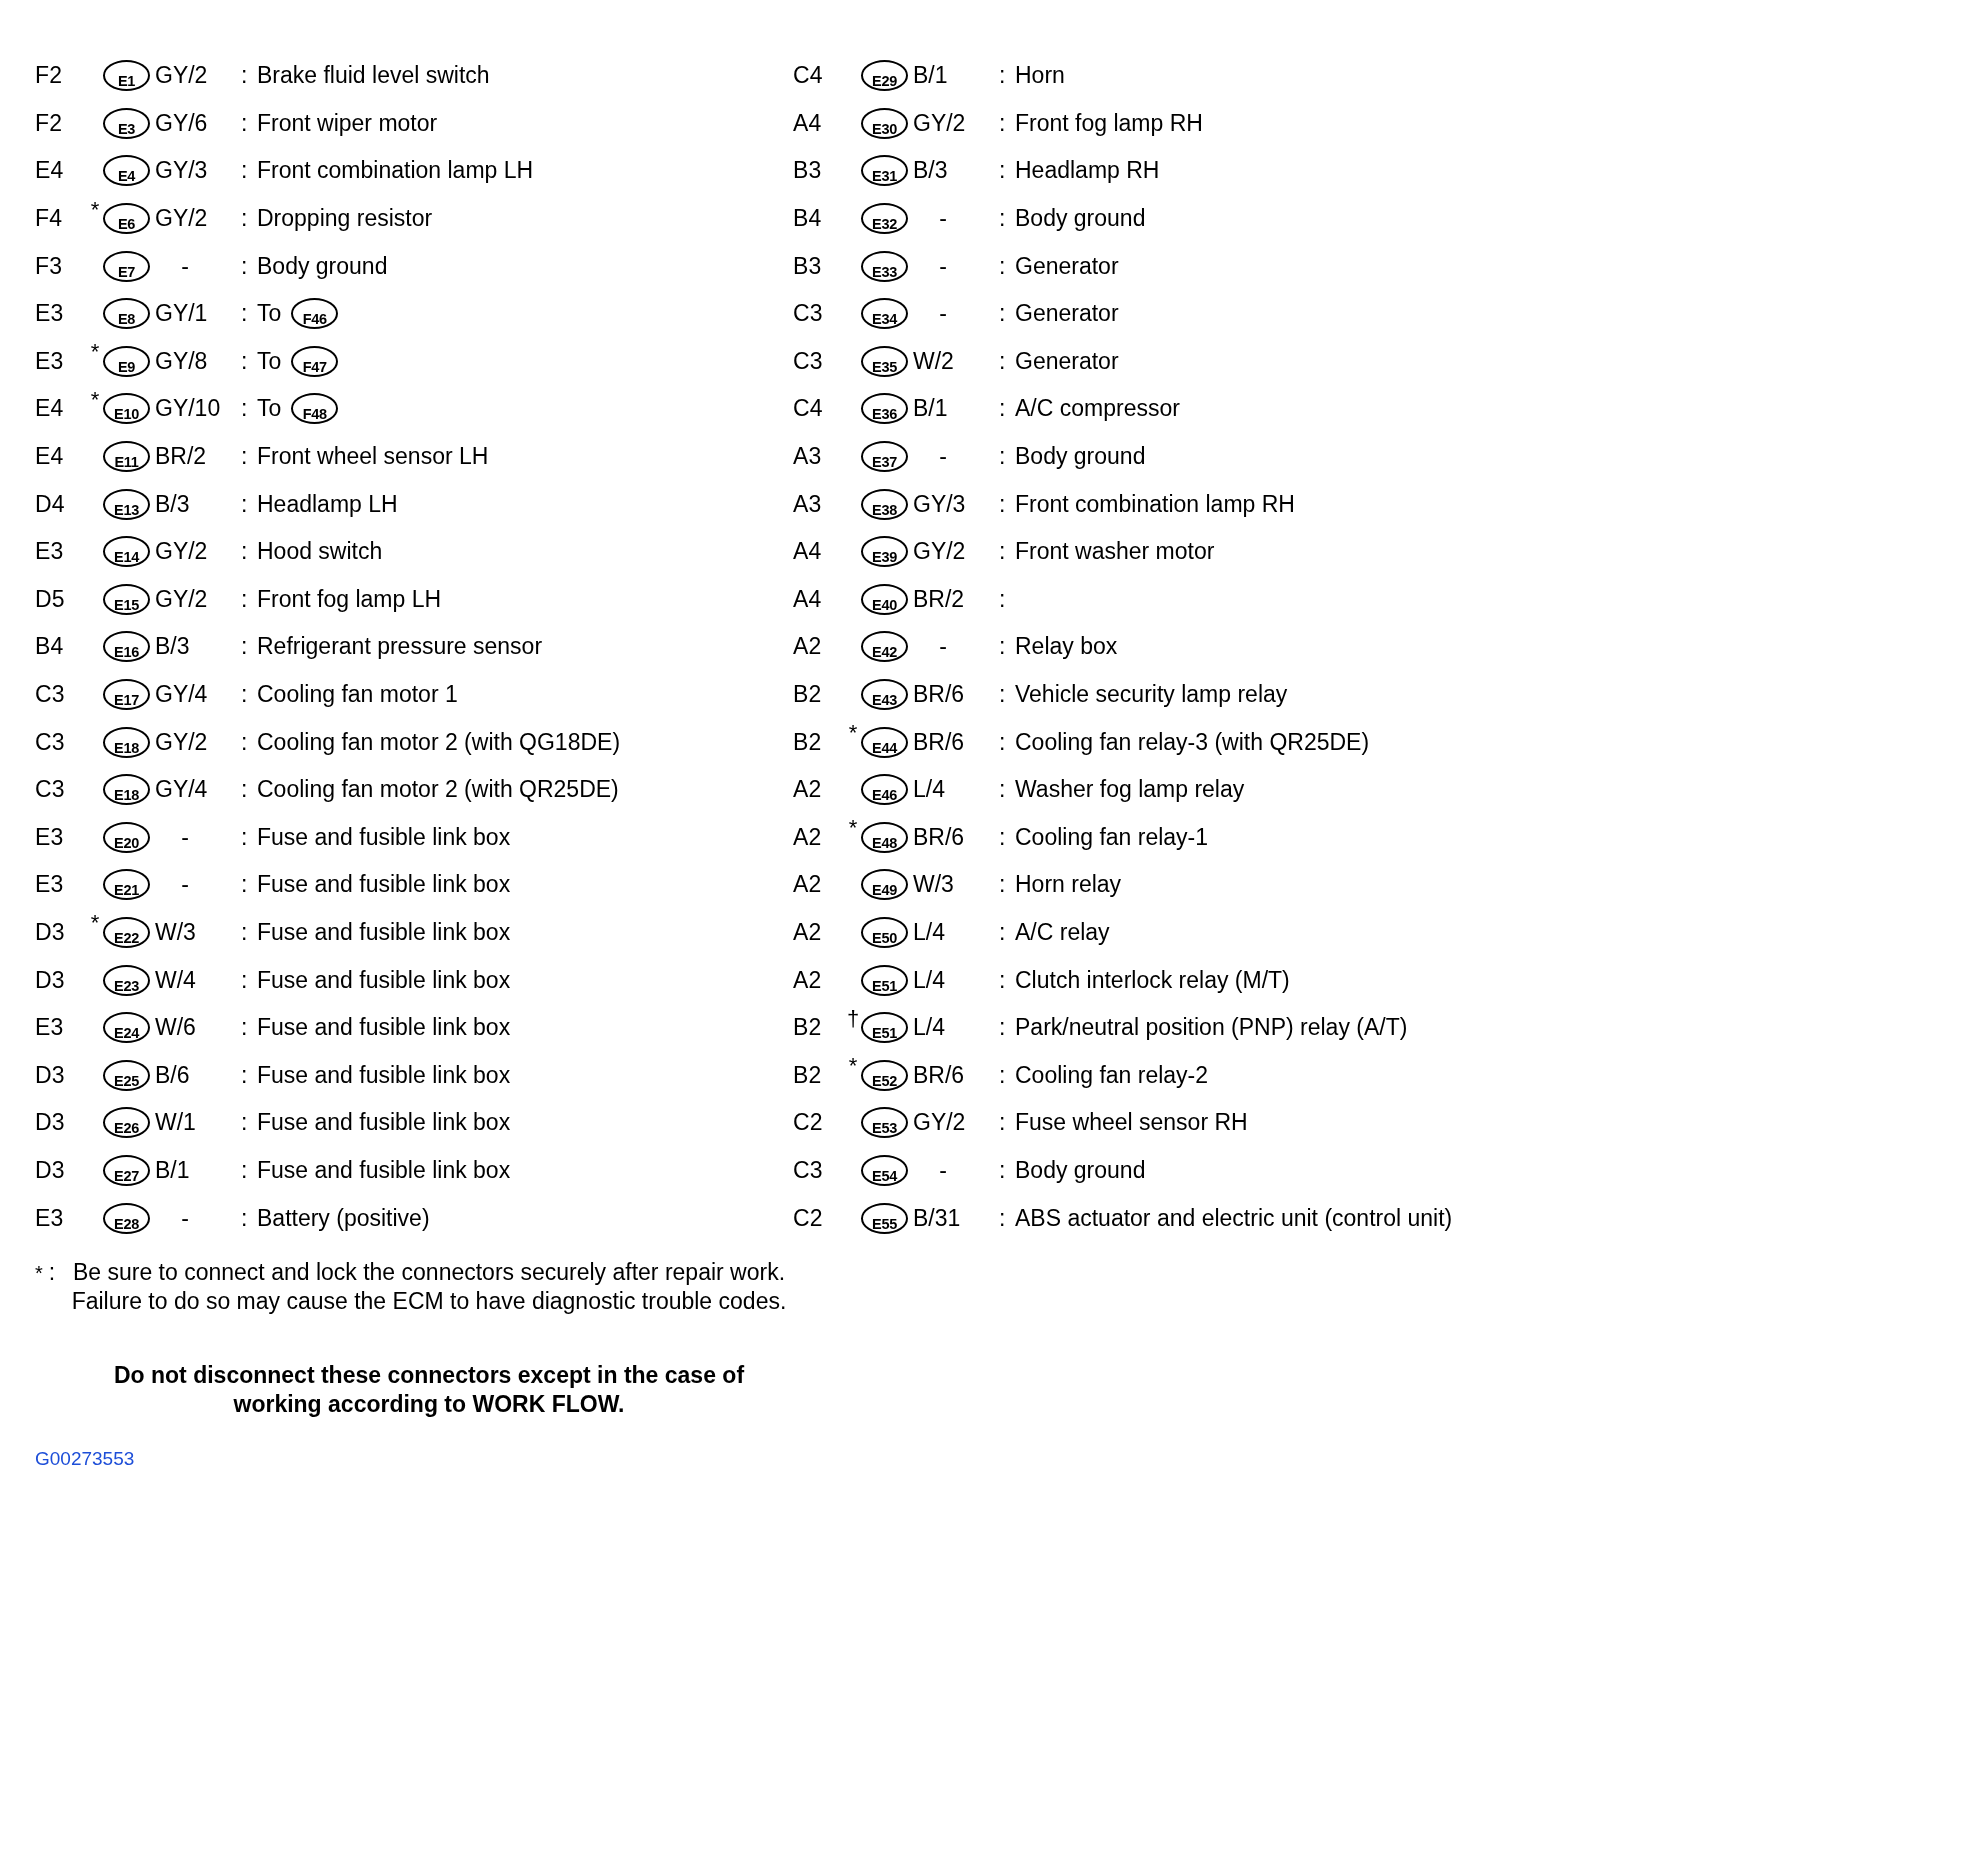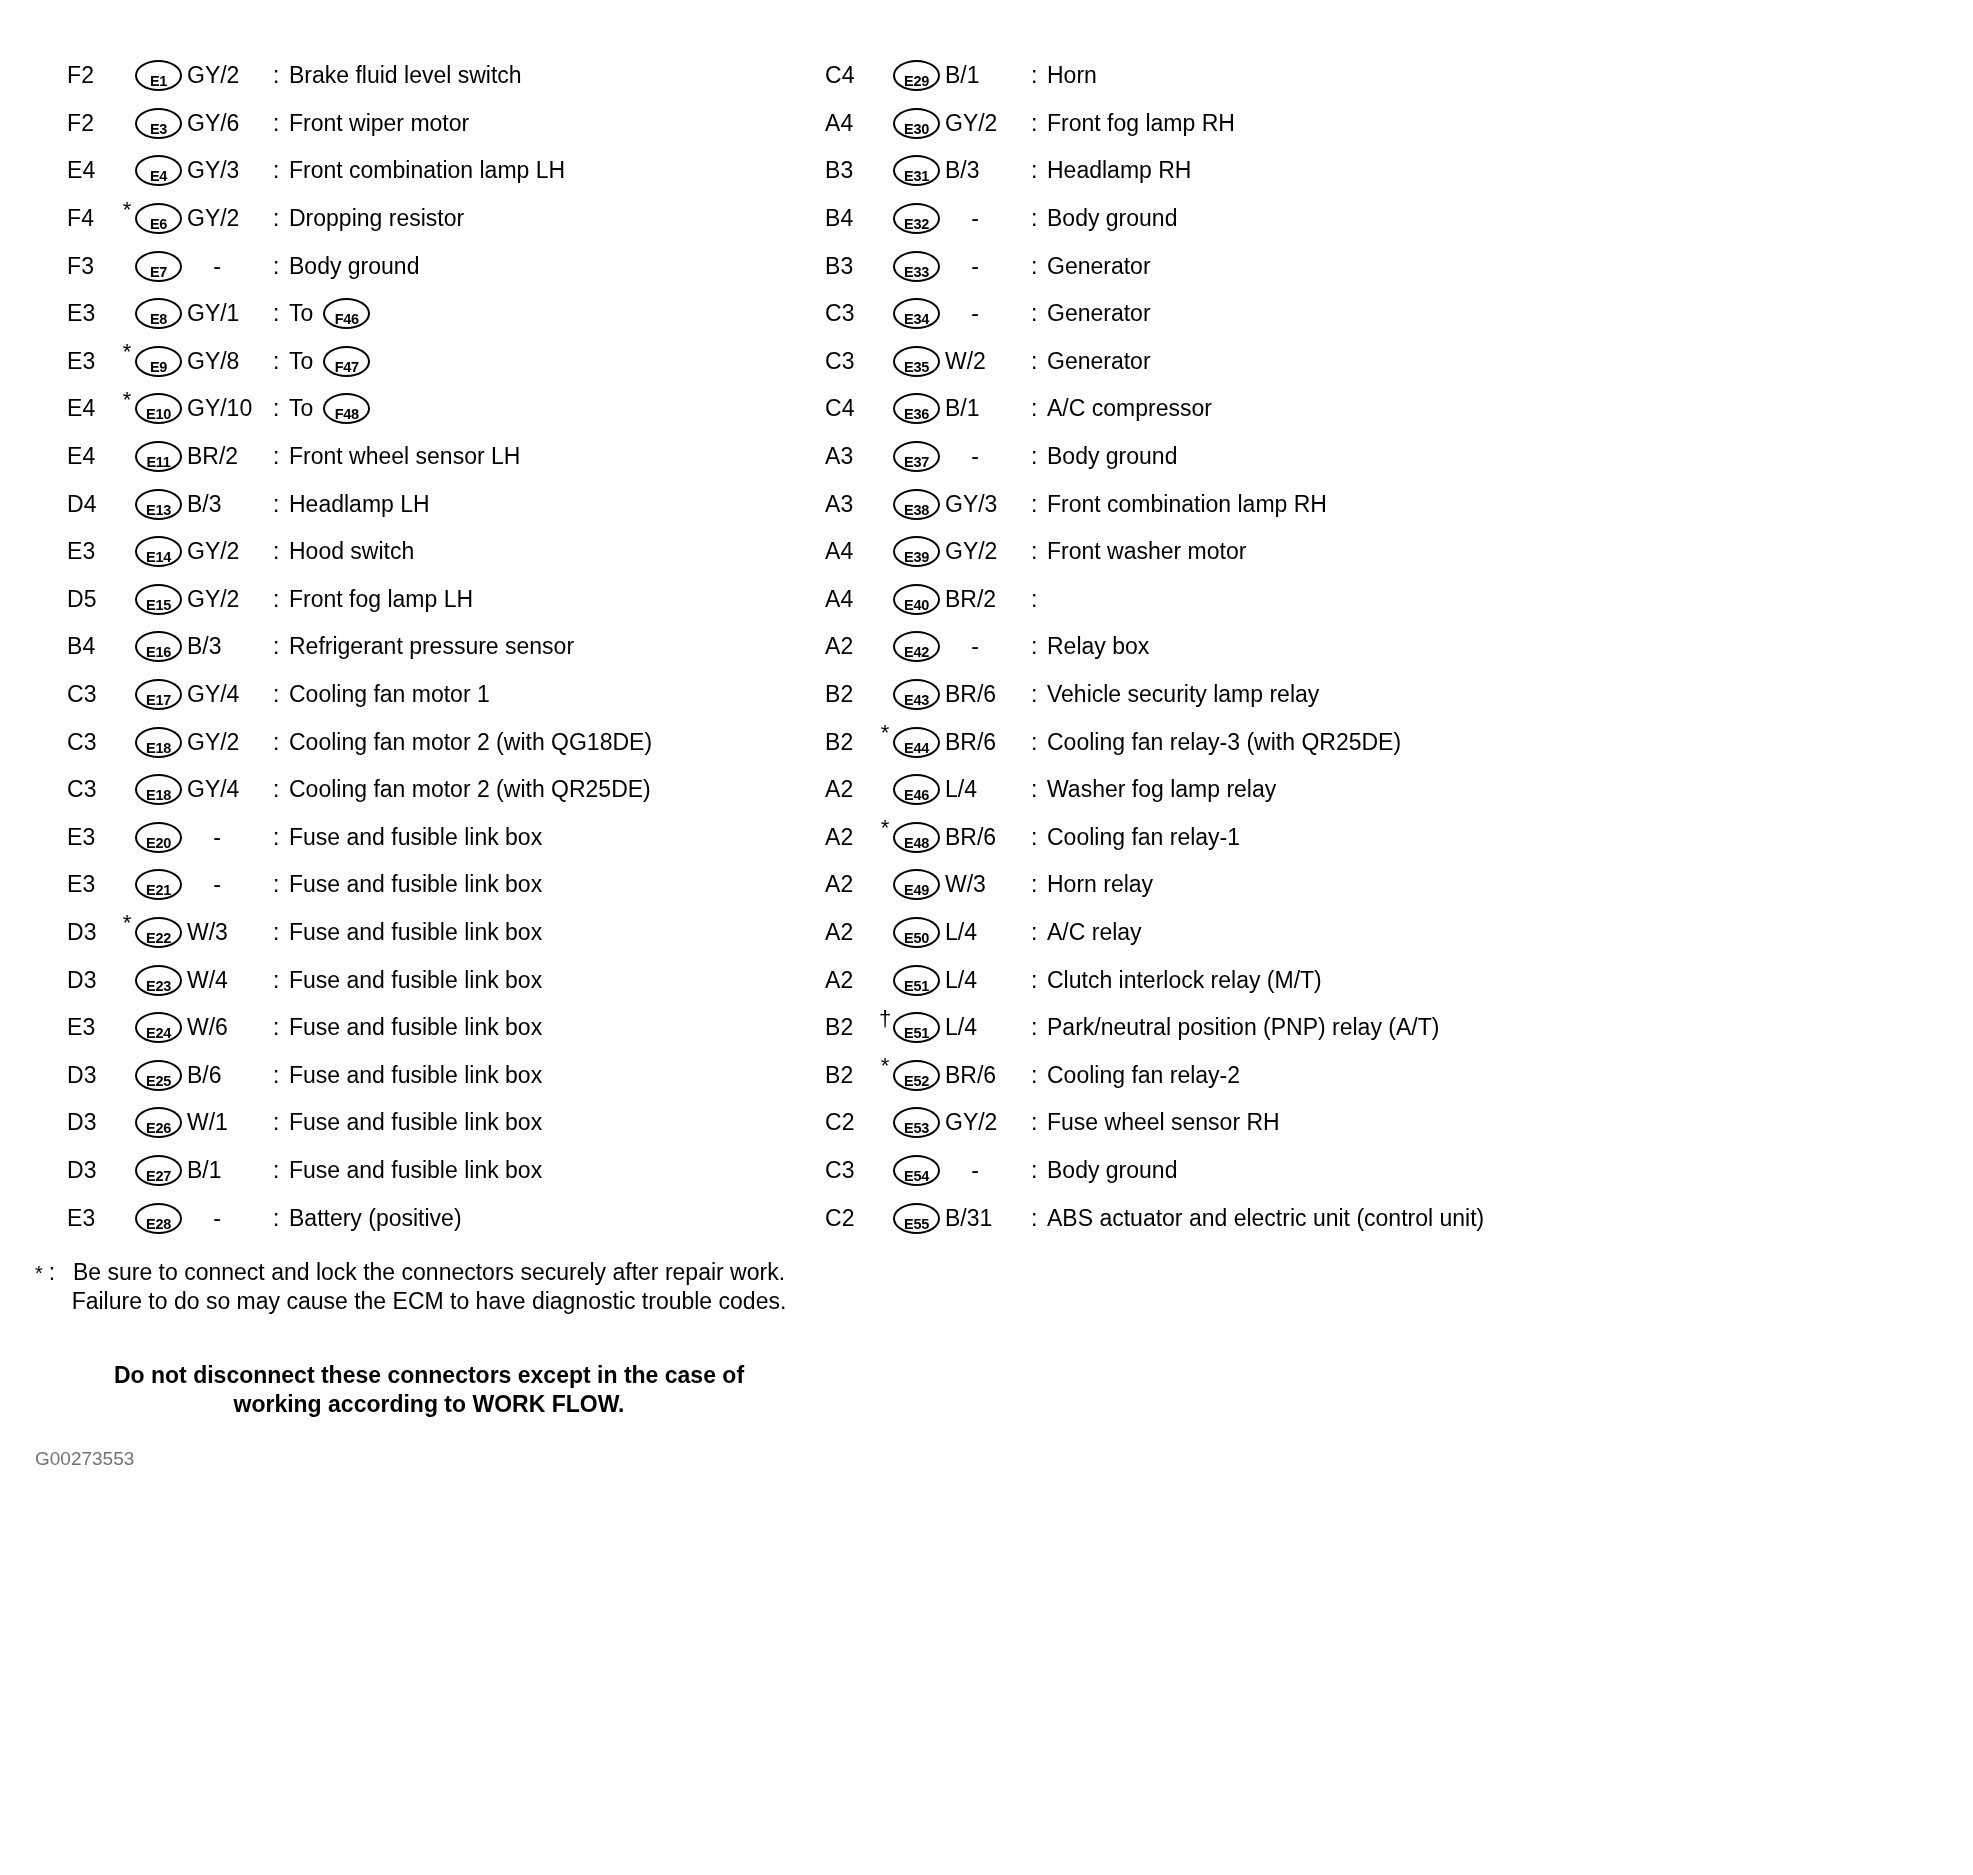--- a/index.html
+++ b/index.html
@@ -14,21 +14,20 @@
   .page { padding: 52px 20px 0 35px; }
   .columns { display: flex; }
   .col-left { width: 758px; flex: none; }
   .col-right { flex: 1; }
   .row {
     display: grid;
     grid-template-columns: 52px 16px 50px 88px 16px auto;
     align-items: center;
     height: 47.6px;
     font-size: 23px;
-    margin-left: 32px;
   }
   .grid-ref { font-weight: normal; letter-spacing: 0.2px; }
   .marker {
     position: relative;
     top: -9px;
     font-size: 22px;
     line-height: 1;
     text-align: center;
   }
   .oval {
@@ -55,21 +54,21 @@
     display: flex;
     margin-top: 16px;
     font-size: 23px;
     line-height: 1.28;
   }
   .fn-marker { width: 36px; flex: none; white-space: nowrap; }
   .fn-star { font-size: 20px; }
   .fn-sep { margin-left: 6px; }
   .fn-body { width: 716px; text-align: center; }
   .fn-bold { font-weight: bold; margin-top: 44px; }
-  .figure-id { margin-top: 28px; font-size: 19px; color: #737373; }
+  .figure-id { margin-top: 28px; font-size: 19px; color: #1d4ed8; }
 </style>
 </head>
 <body>
 
 <div class="page">
   <div class="columns">
     <div class="column col-left">
   <div class="row">
     <span class="grid-ref">F2</span>
     <span class="marker"></span>

